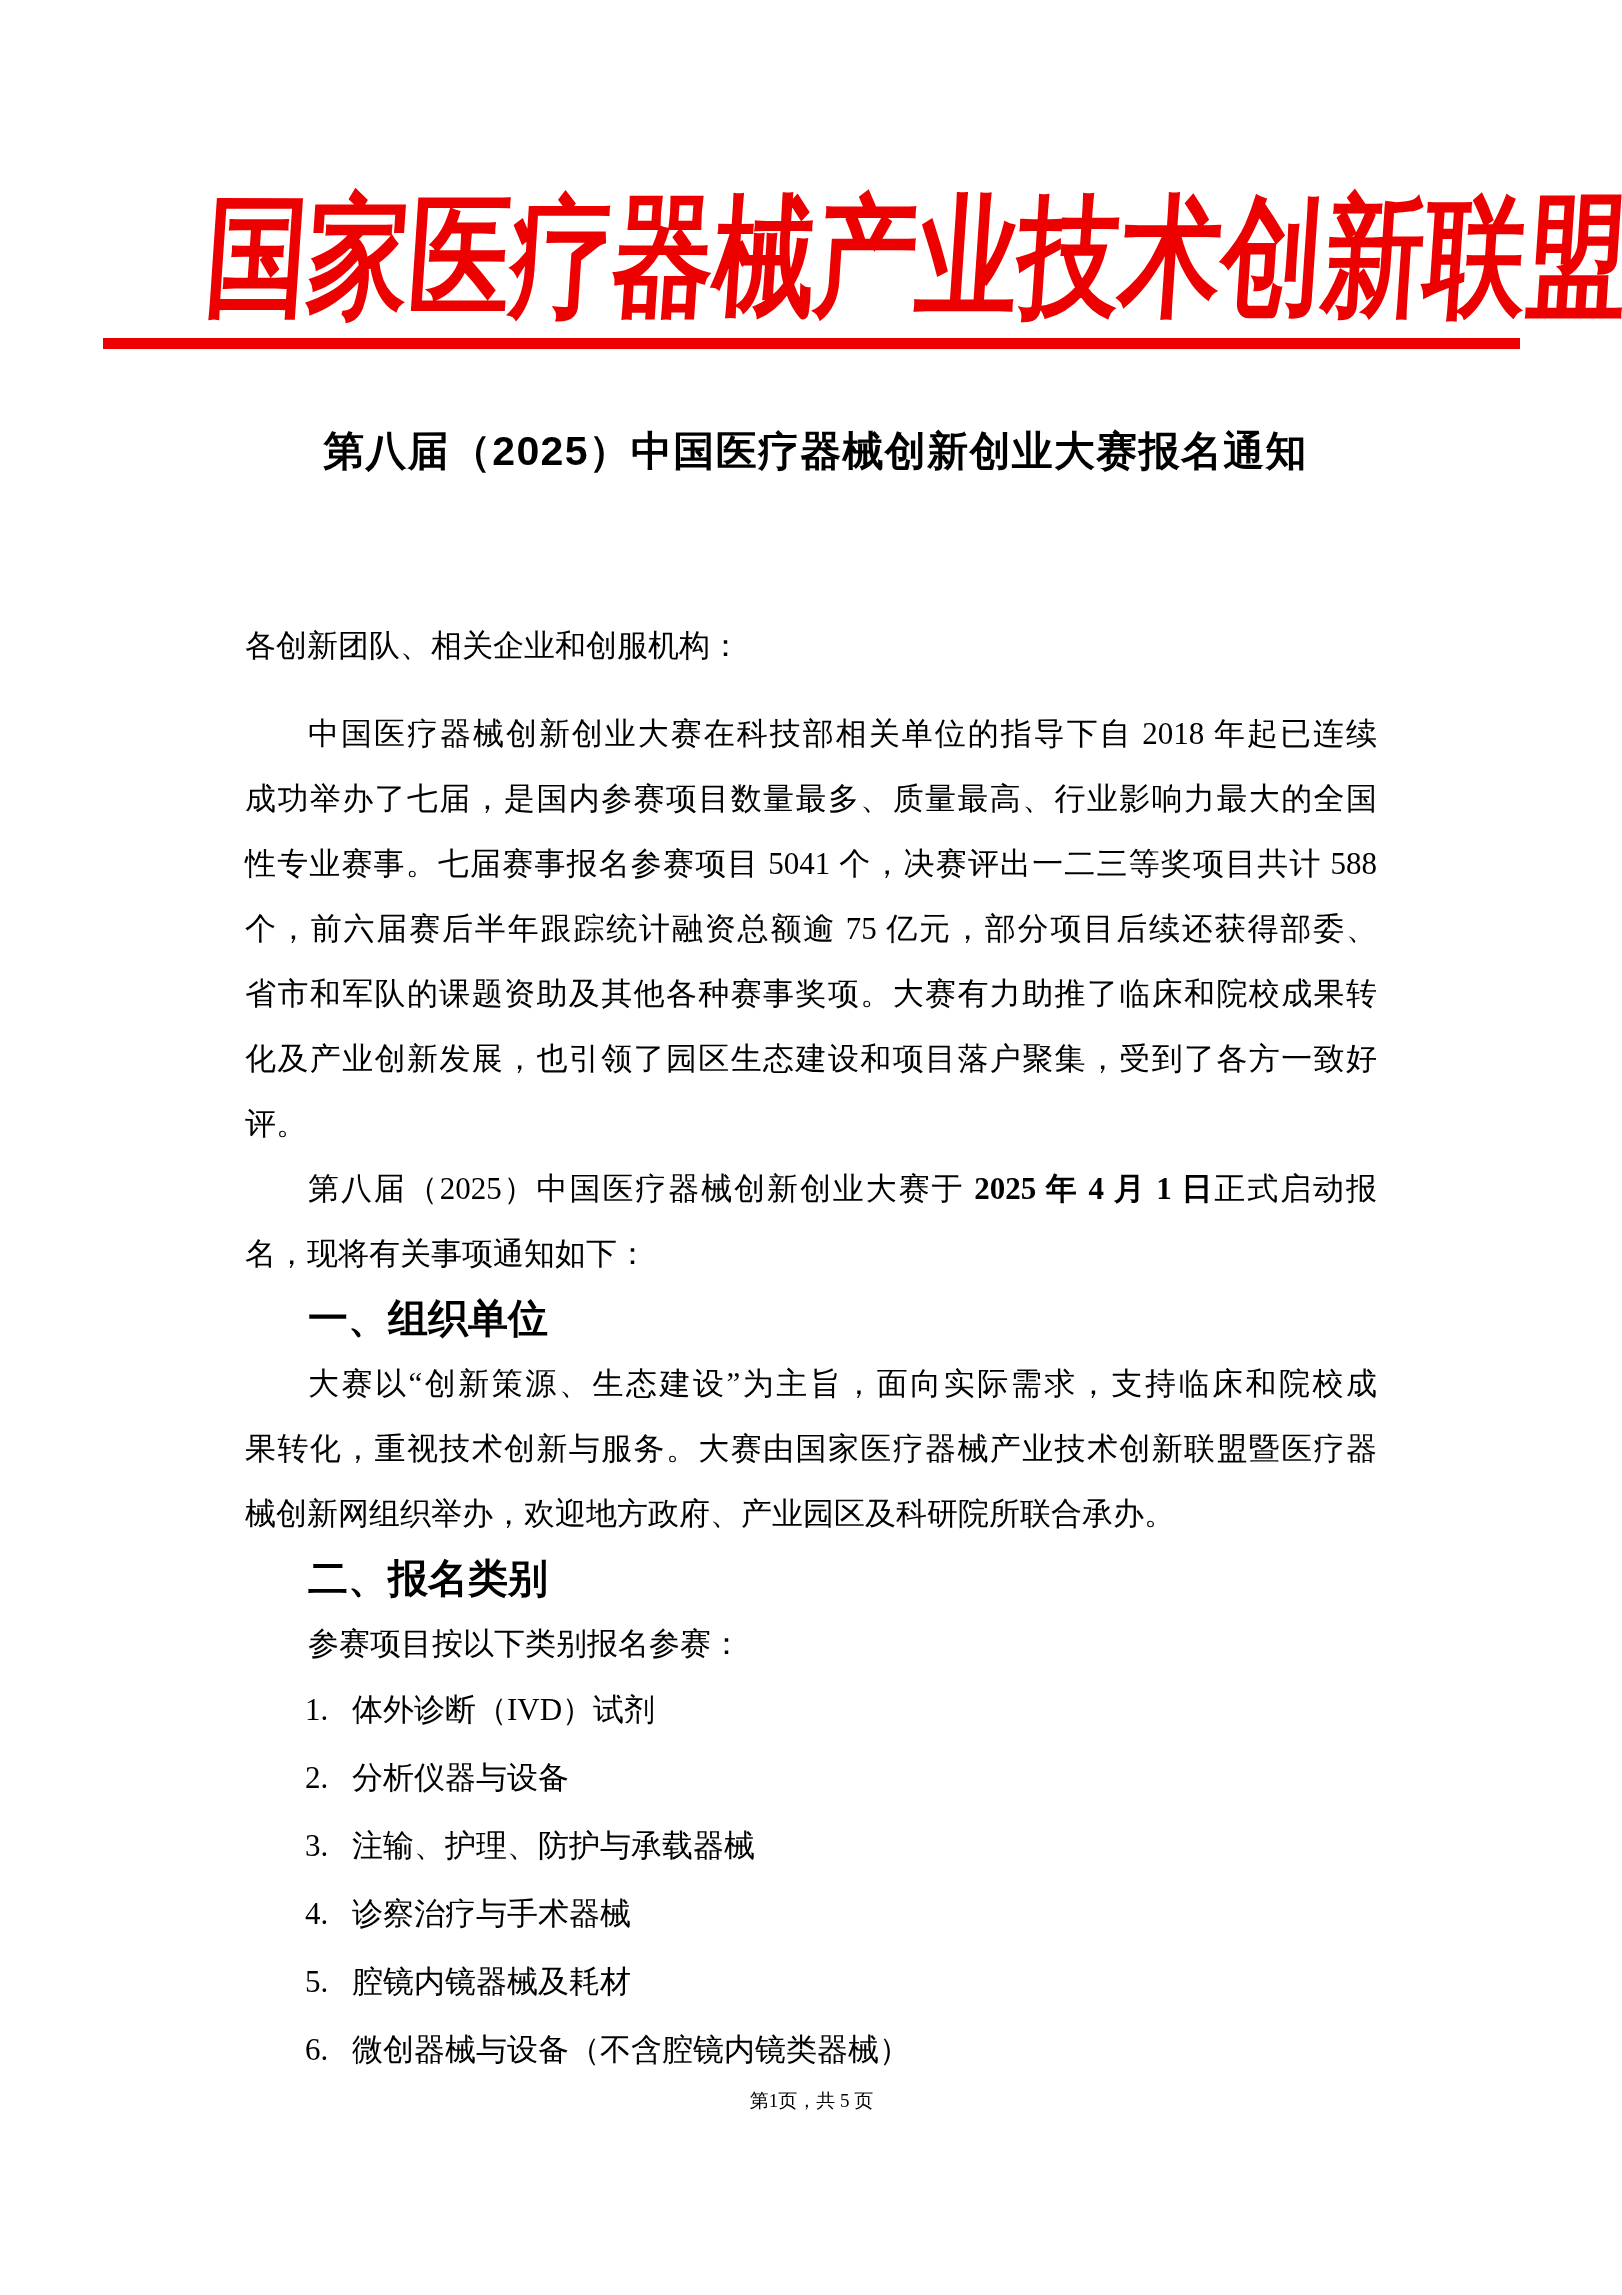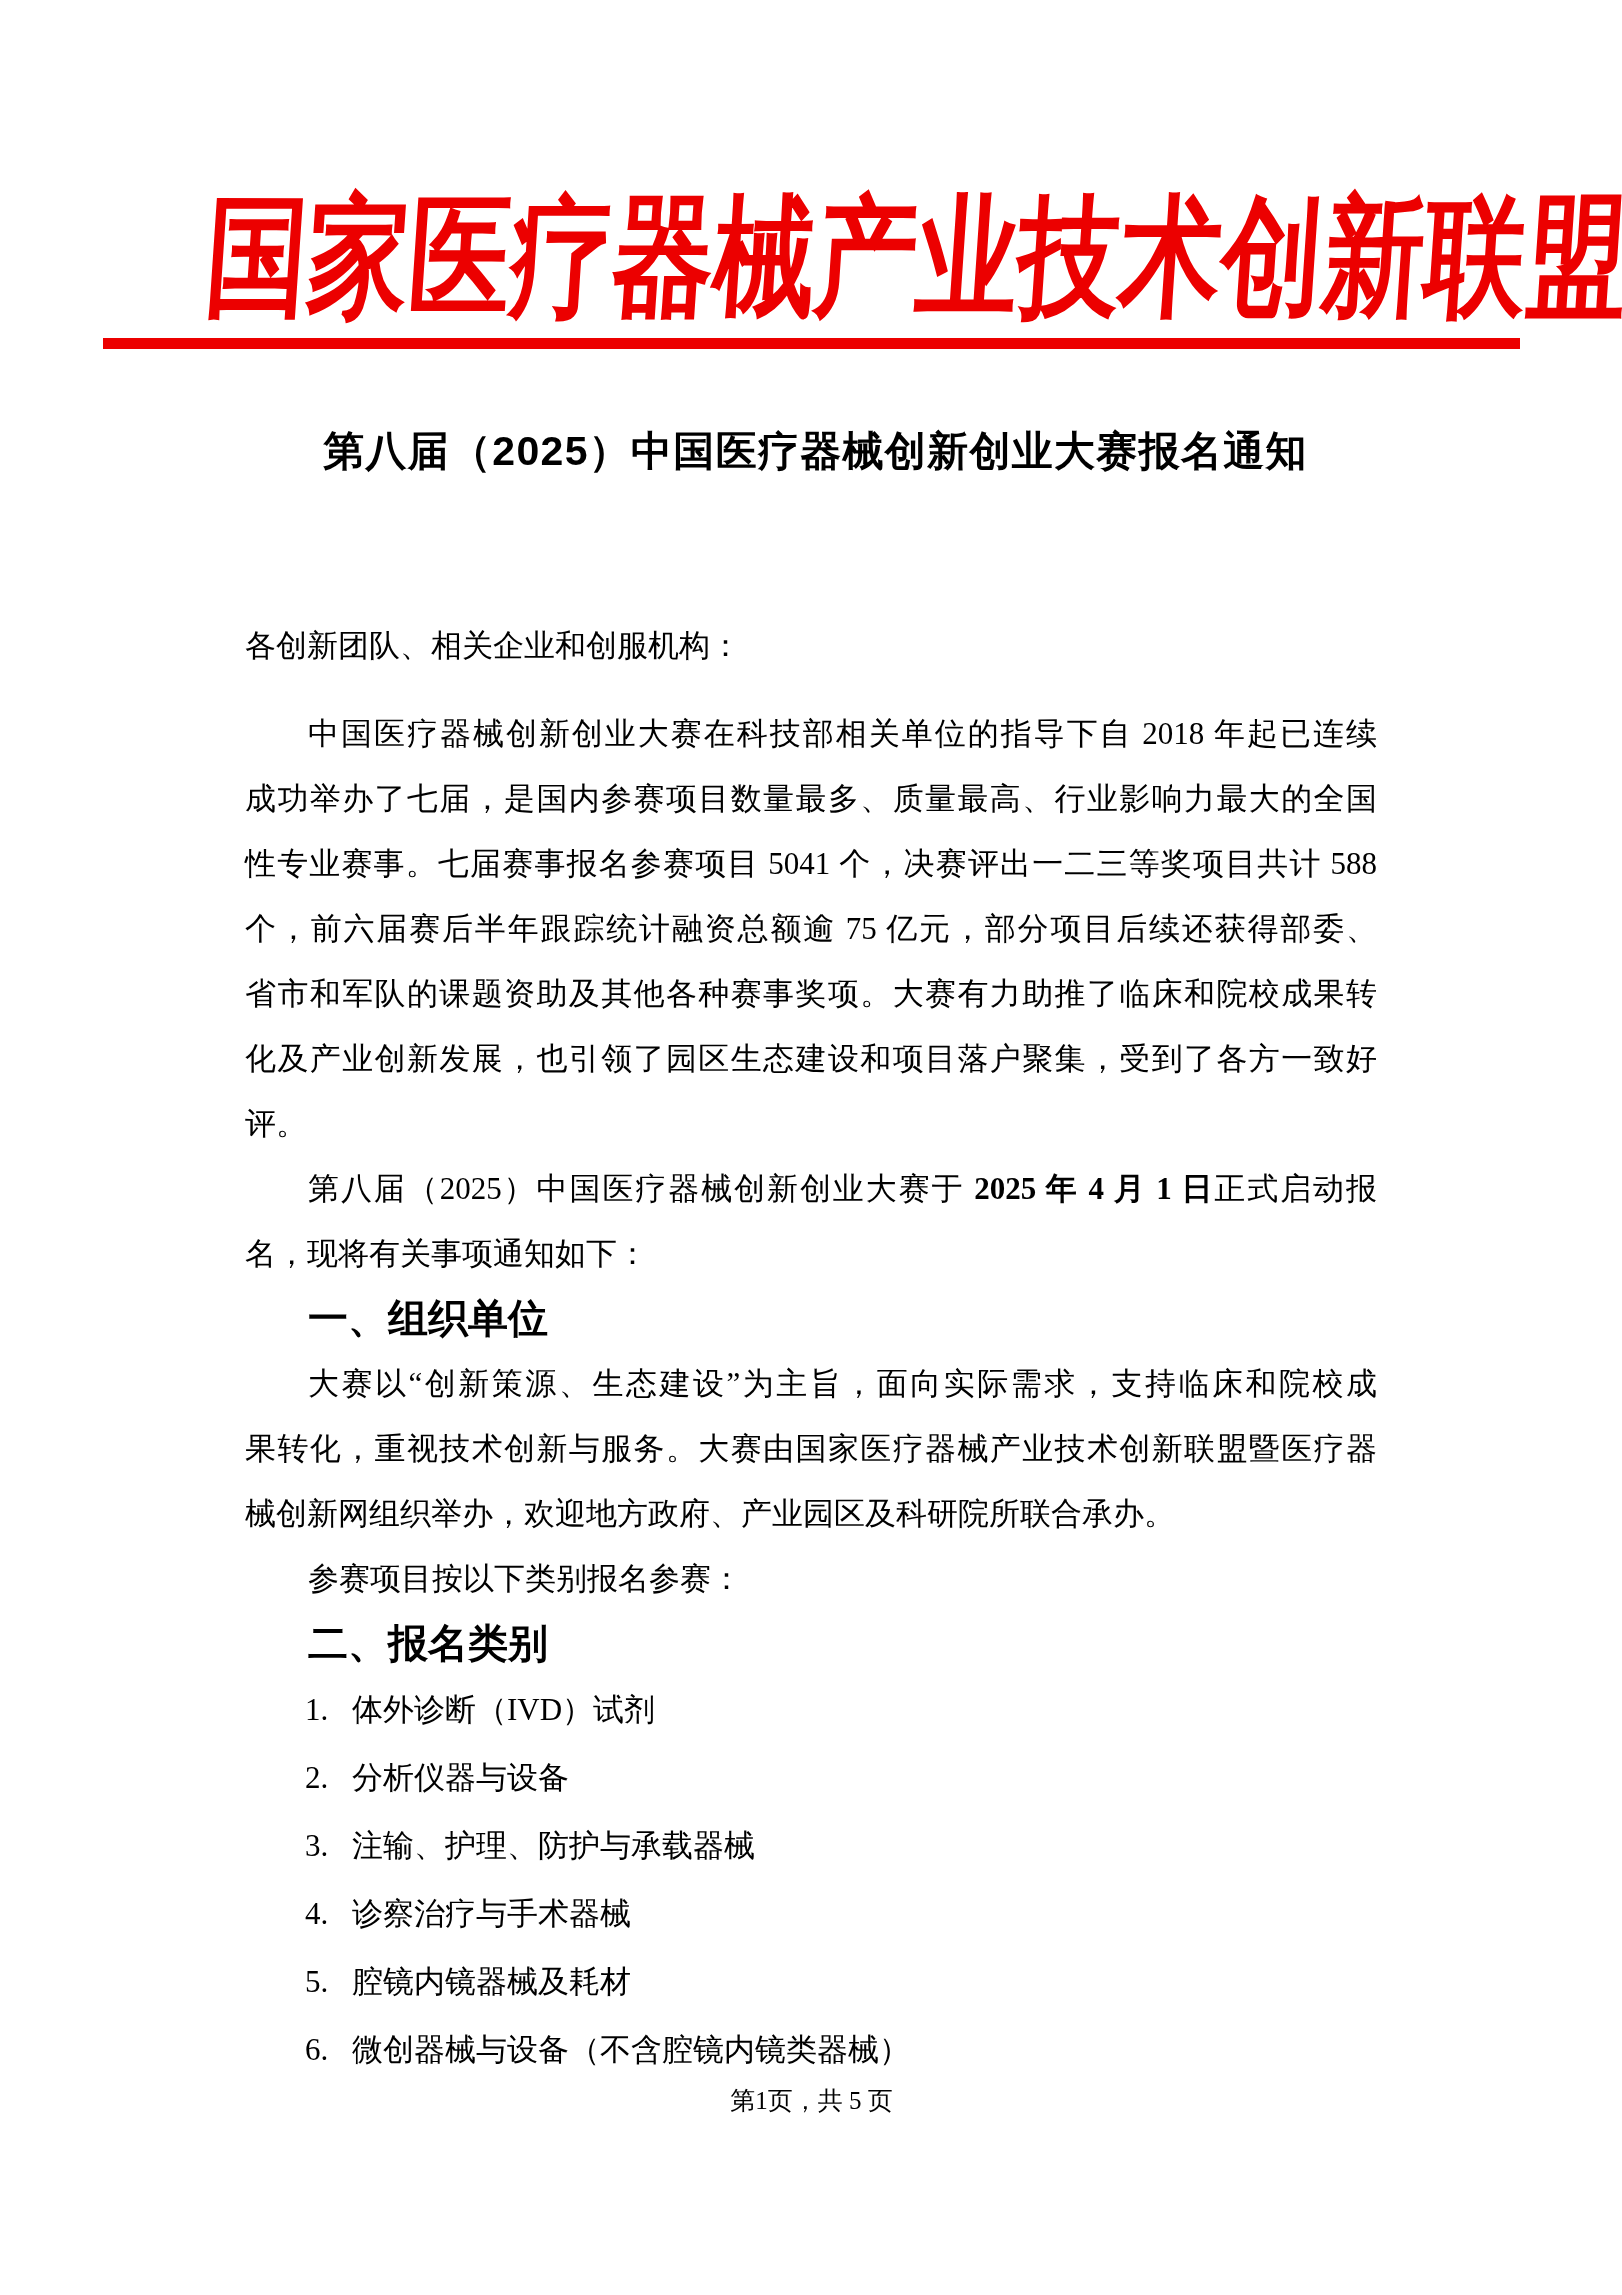--- a/index.html
+++ b/index.html
@@ -56,21 +56,21 @@
     font-weight:700;
     font-size:40px;
     text-indent:63px;
   }
   .bold-date{font-weight:700;}
   .item{line-height:68px;padding-left:60px;}
   .item .num{display:inline-block;min-width:47px;}
   .page-footer{
     position:absolute;top:2082px;left:0;right:0;
     text-align:center;
-    font-size:25px;line-height:37px;
+    font-size:19px;line-height:37px;
   }
 </style>
 </head>
 <body>
 
 <div class="page">
 
   <div class="masthead">
     <span class="masthead-text">国家医疗器械产业技术创新联盟</span>
   </div>
@@ -91,22 +91,22 @@
     <div class="line">评。</div>
 
     <div class="line fill indent"><span>第八届（2025）中国医疗器械创新创业大赛于 </span><span class="bold-date">2025 年 4 月 1 日</span><span>正式启动报</span></div>
     <div class="line">名，现将有关事项通知如下：</div>
 
     <div class="line heading">一、组织单位</div>
     <div class="line fill indent">大赛以“创新策源、生态建设”为主旨，面向实际需求，支持临床和院校成</div>
     <div class="line fill">果转化，重视技术创新与服务。大赛由国家医疗器械产业技术创新联盟暨医疗器</div>
     <div class="line">械创新网组织举办，欢迎地方政府、产业园区及科研院所联合承办。</div>
 
+    <div class="line heading">二、报名类别</div>
     <div class="line indent">参赛项目按以下类别报名参赛：</div>
-    <div class="line heading">二、报名类别</div>
 
     <div class="item"><span class="num">1.</span><span>体外诊断（IVD）试剂</span></div>
     <div class="item"><span class="num">2.</span><span>分析仪器与设备</span></div>
     <div class="item"><span class="num">3.</span><span>注输、护理、防护与承载器械</span></div>
     <div class="item"><span class="num">4.</span><span>诊察治疗与手术器械</span></div>
     <div class="item"><span class="num">5.</span><span>腔镜内镜器械及耗材</span></div>
     <div class="item"><span class="num">6.</span><span>微创器械与设备（不含腔镜内镜类器械）</span></div>
 
   </div>
 

